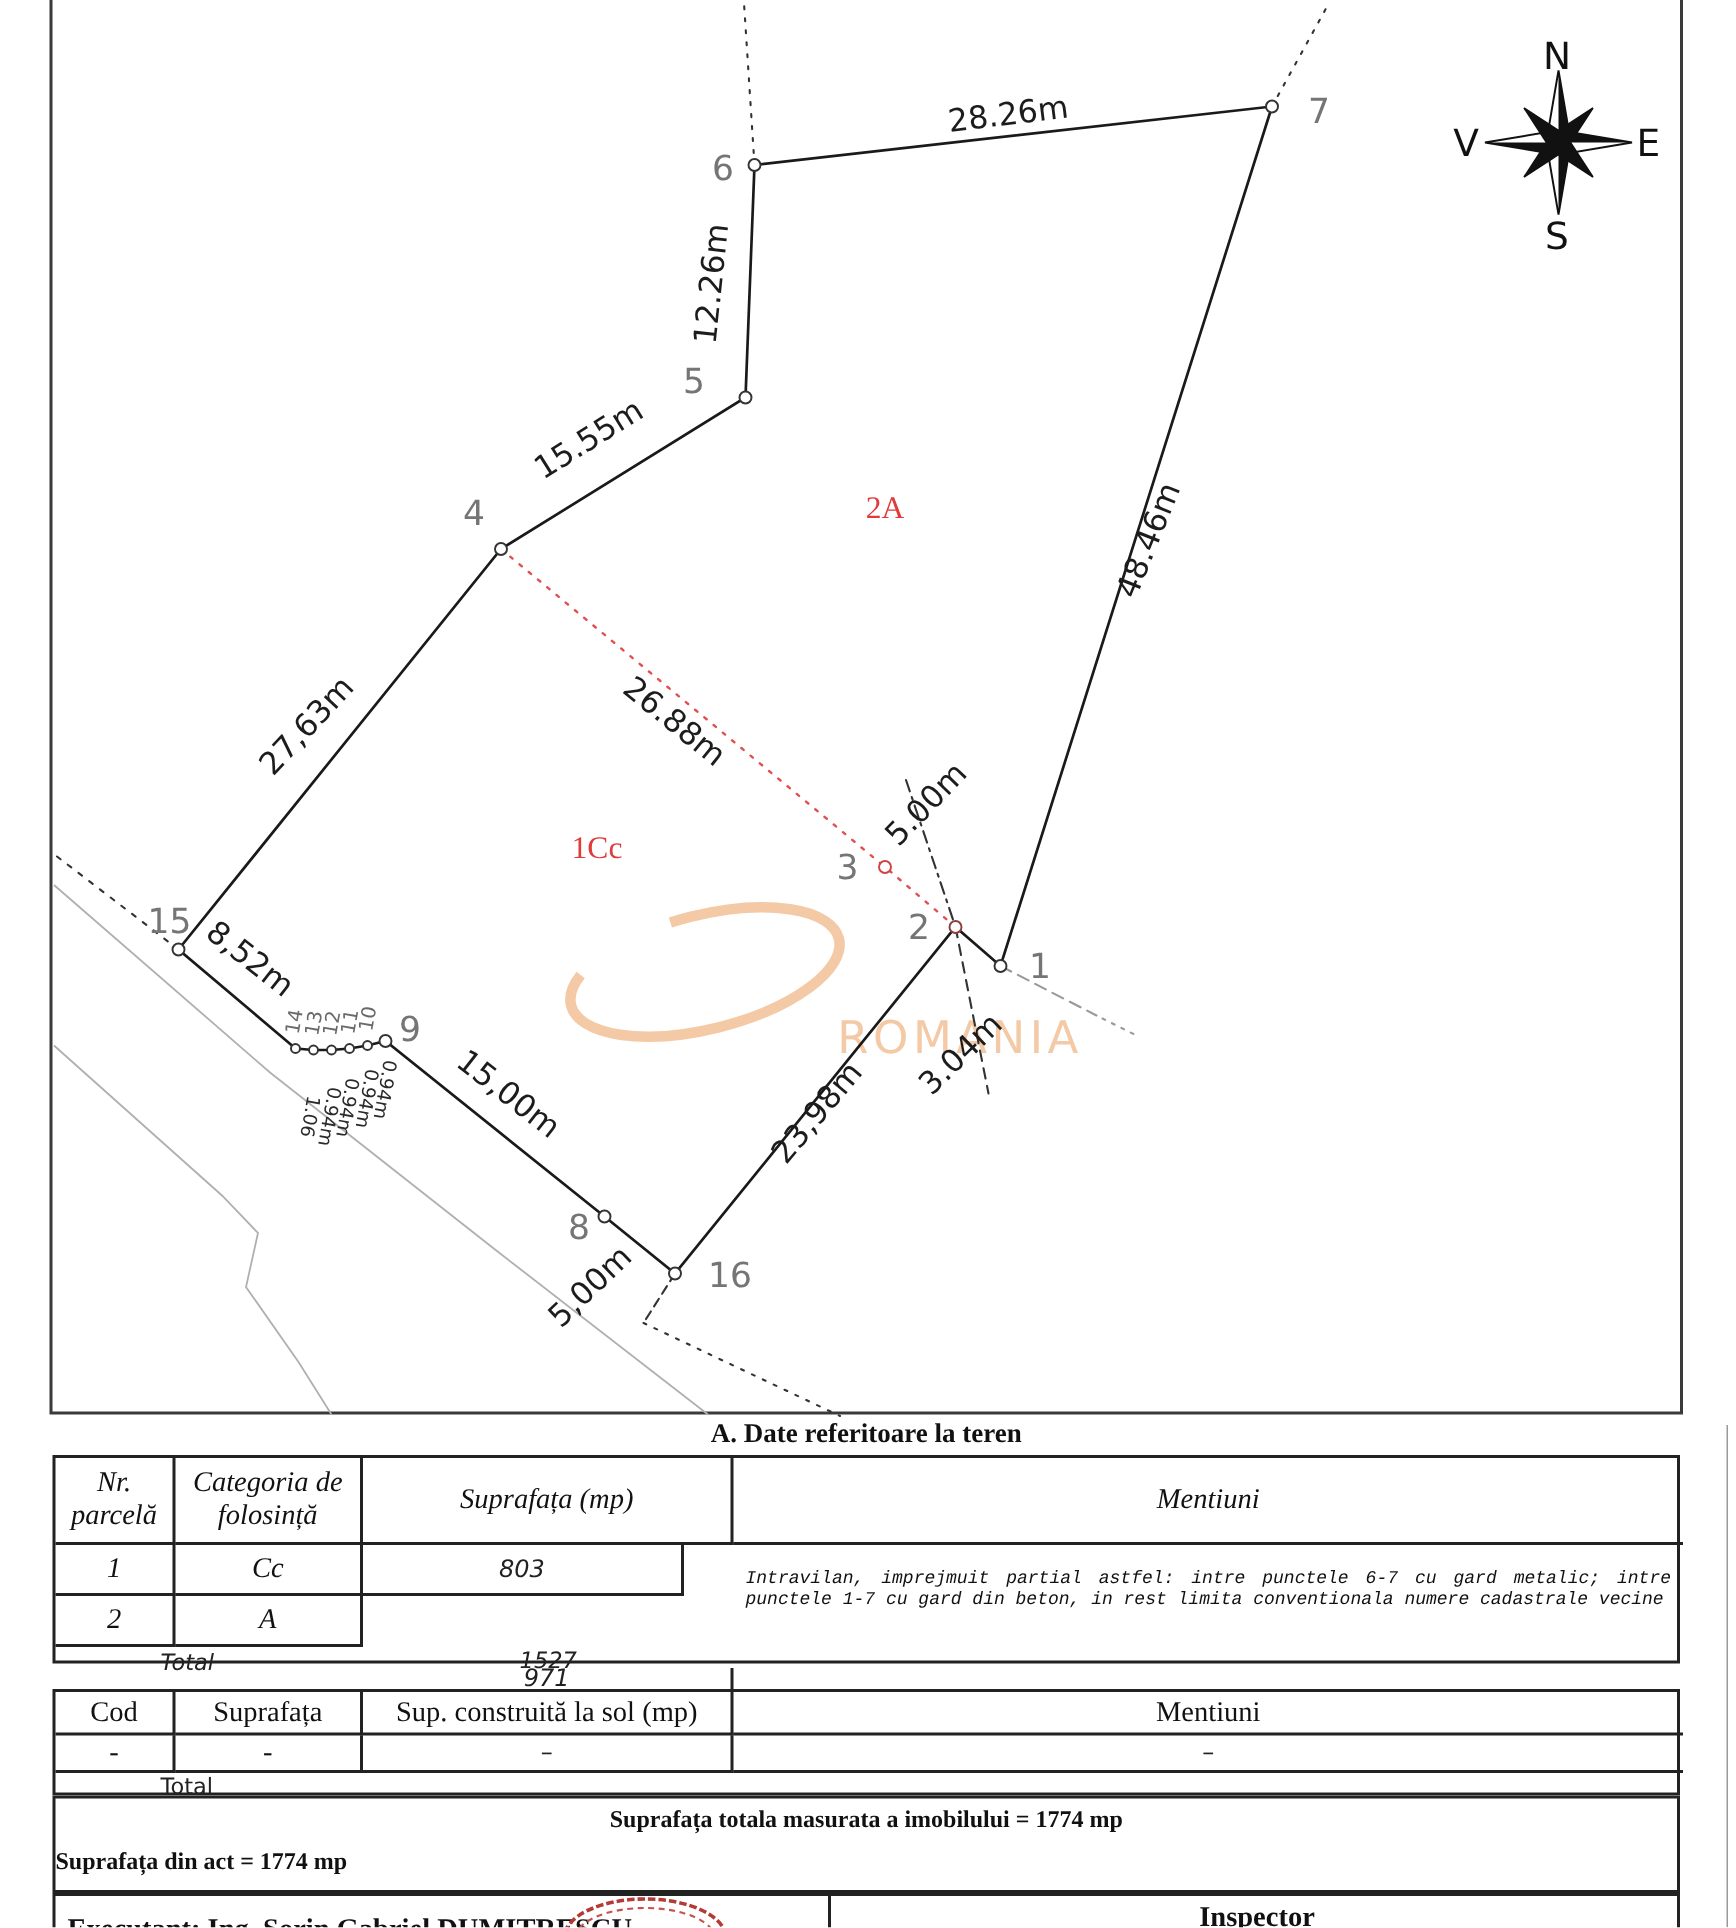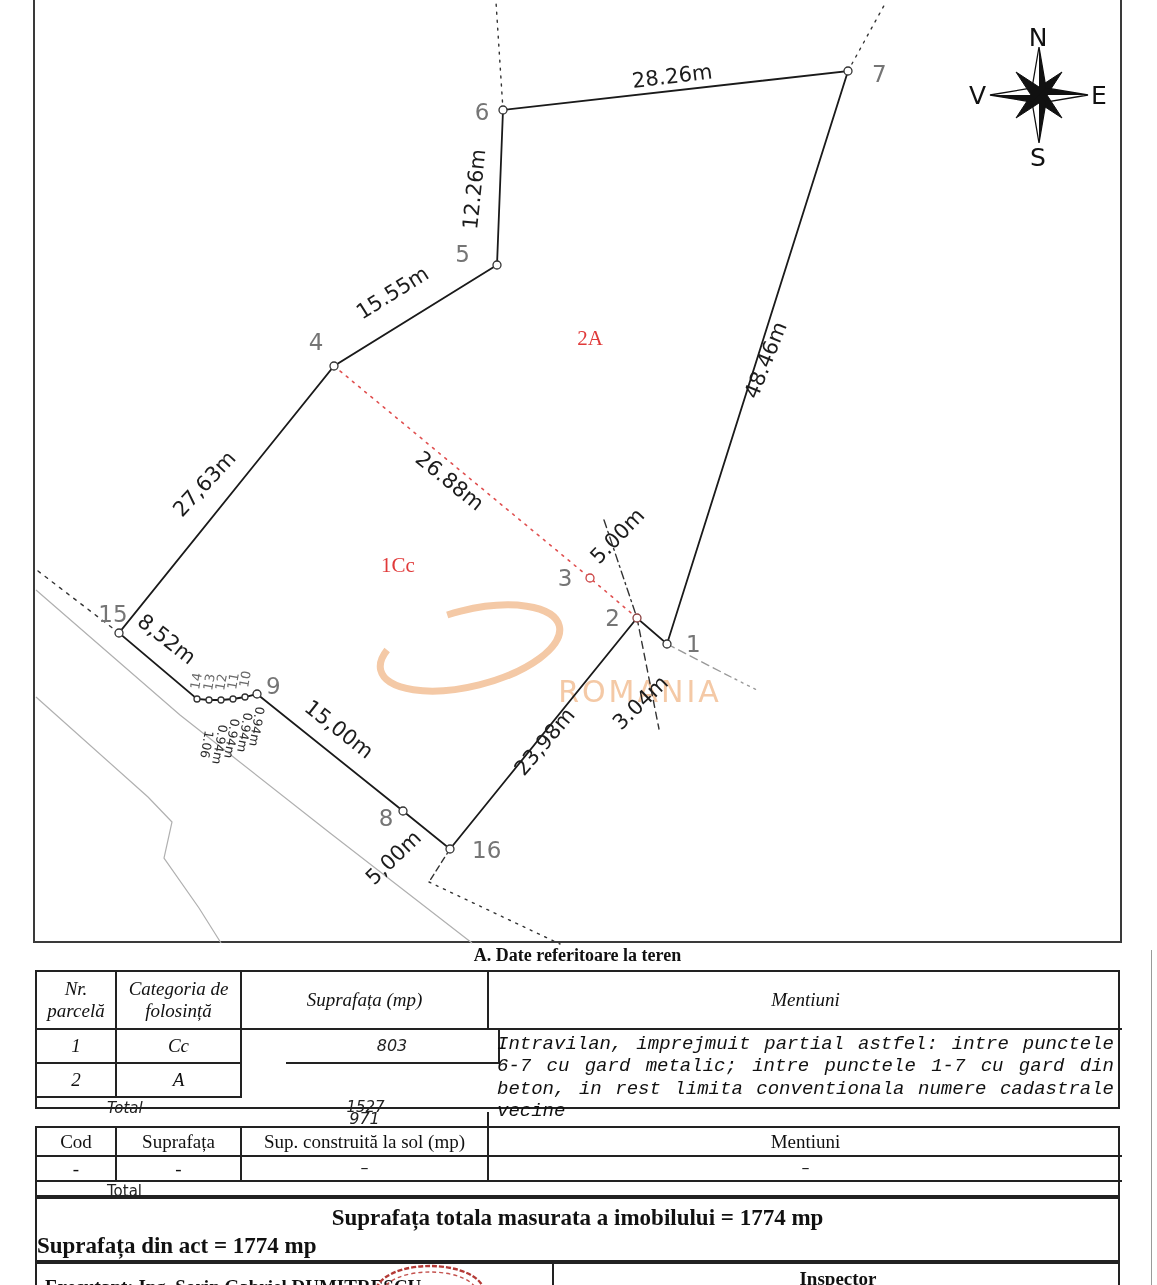--- a/index.html
+++ b/index.html
@@ -11,23 +11,23 @@
   #plan-svg{left:0;top:0;}
   
   .sec-title{left:35px;width:1085px;text-align:center;font-weight:bold;font-size:18px;}
   
   .tbl{left:35px;width:1085px;border:2px solid #222;background:#fff;}
   .cell{position:absolute;box-sizing:border-box;text-align:center;font-size:19px;line-height:1.15;}
   .vC{display:flex;align-items:center;justify-content:center;}
   .bR{border-right:2px solid #222;}
   .bB{border-bottom:2px solid #222;}
   .cad{font-family:"DejaVu Sans",sans-serif;font-size:16px;color:#222;}
-  .mono{font-family:"Liberation Mono",monospace;font-size:19px;text-align:justify;line-height:1.18;}
+  .mono{font-family:"Liberation Mono",monospace;font-size:12px;text-align:justify;line-height:1.18;margin-top:12px;}
   .totline{font-family:"DejaVu Sans",sans-serif;font-size:15px;color:#222;}
-  .big{font-weight:bold;font-size:23px;}
+  .big{font-weight:bold;font-size:16px;}
   
   text{font-family:"DejaVu Sans",sans-serif;}
   .dist{font-size:21px;fill:#1c1c1c;}
   .gap{font-size:12.5px;fill:#2a2a2a;}
   .ptl{font-size:23px;fill:#757575;}
   .pts{font-size:13px;fill:#6a6a6a;}
   .zone{font-family:"Liberation Serif",serif;font-size:21px;fill:#e03a3a;}
   .wm{font-size:30px;fill:#f4c9a6;letter-spacing:3px;}
   .cmp{font-size:25px;fill:#111;}
   #sheet-edge{left:1151px;top:950px;width:1px;height:335px;background:#9a9a9a;}
@@ -145,21 +145,21 @@
   <div class="abs sec-title" style="top:945px;">A. Date referitoare la teren</div>
 
   <div class="abs tbl" style="top:970px;height:139px;font-style:italic;">
     <div class="cell vC bR bB" style="left:0;top:0;width:80px;height:58px;">Nr. parcelă</div>
     <div class="cell vC bR bB" style="left:205px;top:0;width:247px;height:58px;">Suprafața (mp)</div>
     <div class="cell vC bR bB" style="left:80px;top:0;width:125px;height:58px;">Categoria de folosință</div>
     <div class="cell vC bB" style="left:452px;top:0;width:633px;height:58px;">Mentiuni</div>
 
     <div class="cell vC bR bB" style="left:0;top:58px;width:80px;height:34px;">1</div>
     <div class="cell vC bR bB" style="left:80px;top:58px;width:125px;height:34px;">Cc</div>
-    <div class="cell vC bR bB cad" style="left:205px;top:58px;width:214px;height:34px;margin-left:44px;">803</div>
+    <div class="cell vC bR bB cad" style="left:205px;top:58px;width:214px;height:34px;">803</div>
 
     <div class="cell vC bR bB" style="left:0;top:92px;width:80px;height:34px;">2</div>
     <div class="cell vC bR bB" style="left:80px;top:92px;width:125px;height:34px;">A</div>
     <div class="cell vC bR bB cad" style="left:205px;top:92px;width:247px;height:16px;margin-top:48px;">971</div>
 
     <div class="cell mono" style="left:452px;top:58px;width:633px;height:81px;border-left:0;padding:3px 8px 0 8px;">Intravilan, imprejmuit partial astfel: intre punctele 6-7 cu gard metalic; intre punctele 1-7 cu gard din beton, in rest limita conventionala numere cadastrale vecine</div>
 
     <div class="abs totline" style="left:70px;top:127px;">Total</div>
     <div class="abs totline" style="left:205px;top:126px;width:247px;text-align:center;">1527</div>
   </div>

